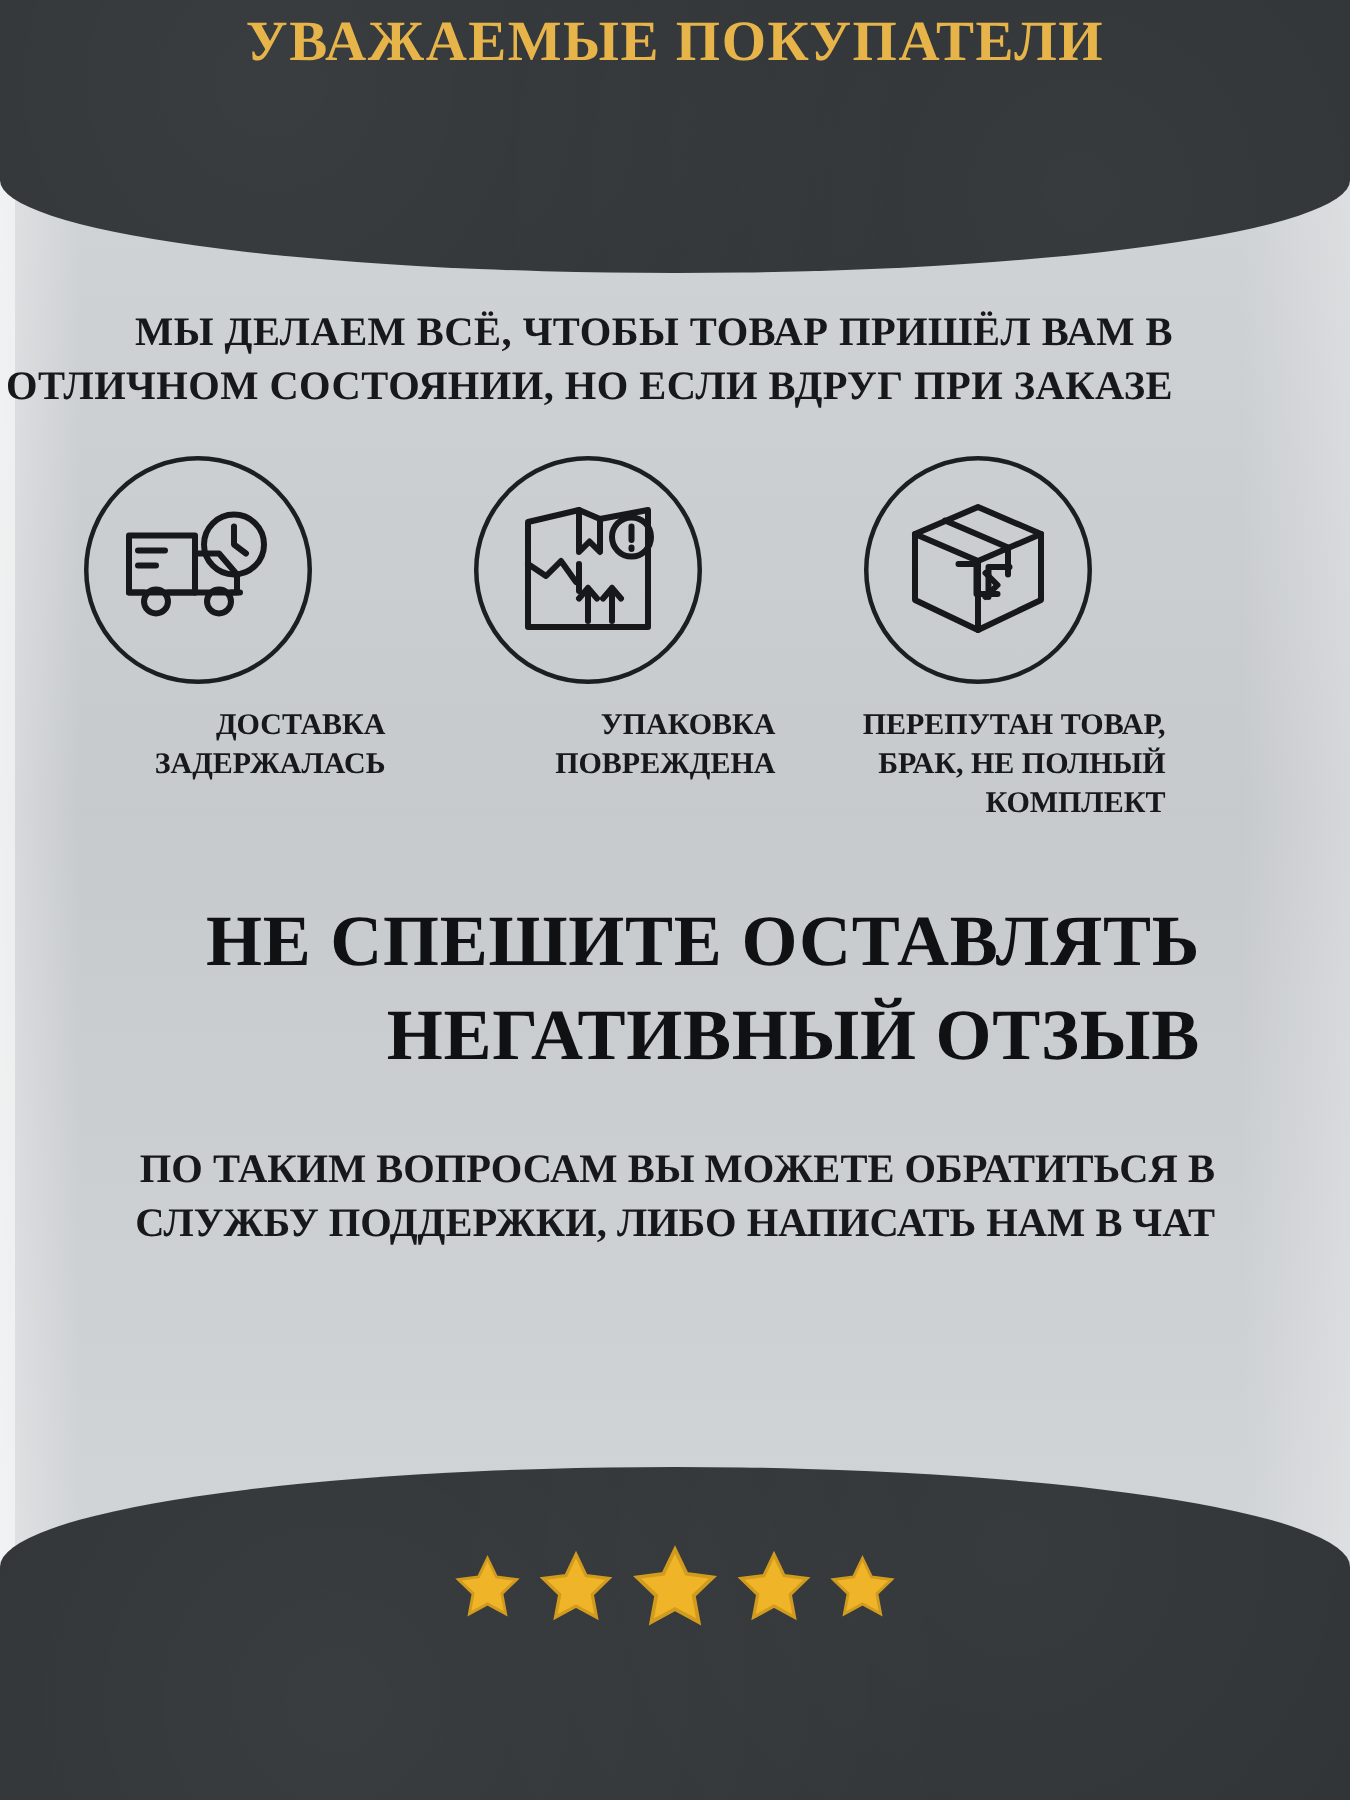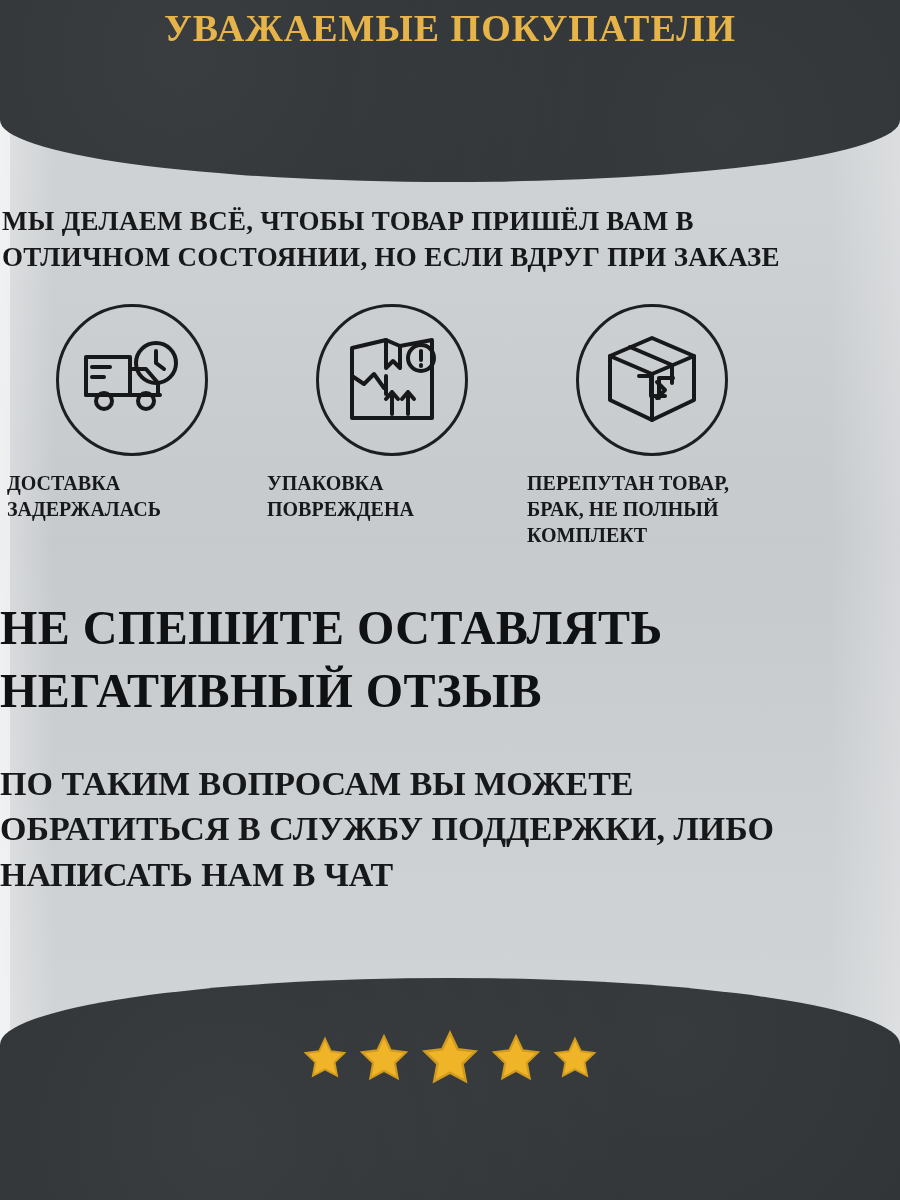--- a/index.html
+++ b/index.html
@@ -66,21 +66,21 @@
     text-transform: uppercase;
     line-height: 1.25;
   }
 
   
   .content {
     position: absolute;
     top: 182px;
     left: 0;
     width: 784px;
-    text-align: left;
+    text-align: right;
   }
 
   .lead {
     margin: 22px auto 0;
     width: 780px;
     font-size: 27px;
     font-weight: bold;
     color: #16181a;
     text-transform: uppercase;
     line-height: 1.33;
@@ -130,21 +130,21 @@
     font-weight: bold;
     color: #0f1113;
     text-transform: uppercase;
     line-height: 1.32;
     letter-spacing: 0.5px;
   }
 
   .support-text {
     margin: 38px auto 0;
     width: 810px;
-    font-size: 34px;
+    font-size: 27px;
     font-weight: bold;
     color: #16181a;
     text-transform: uppercase;
     line-height: 1.35;
   }
 
   
   .bottom-banner {
     position: absolute;
     left: 0;

